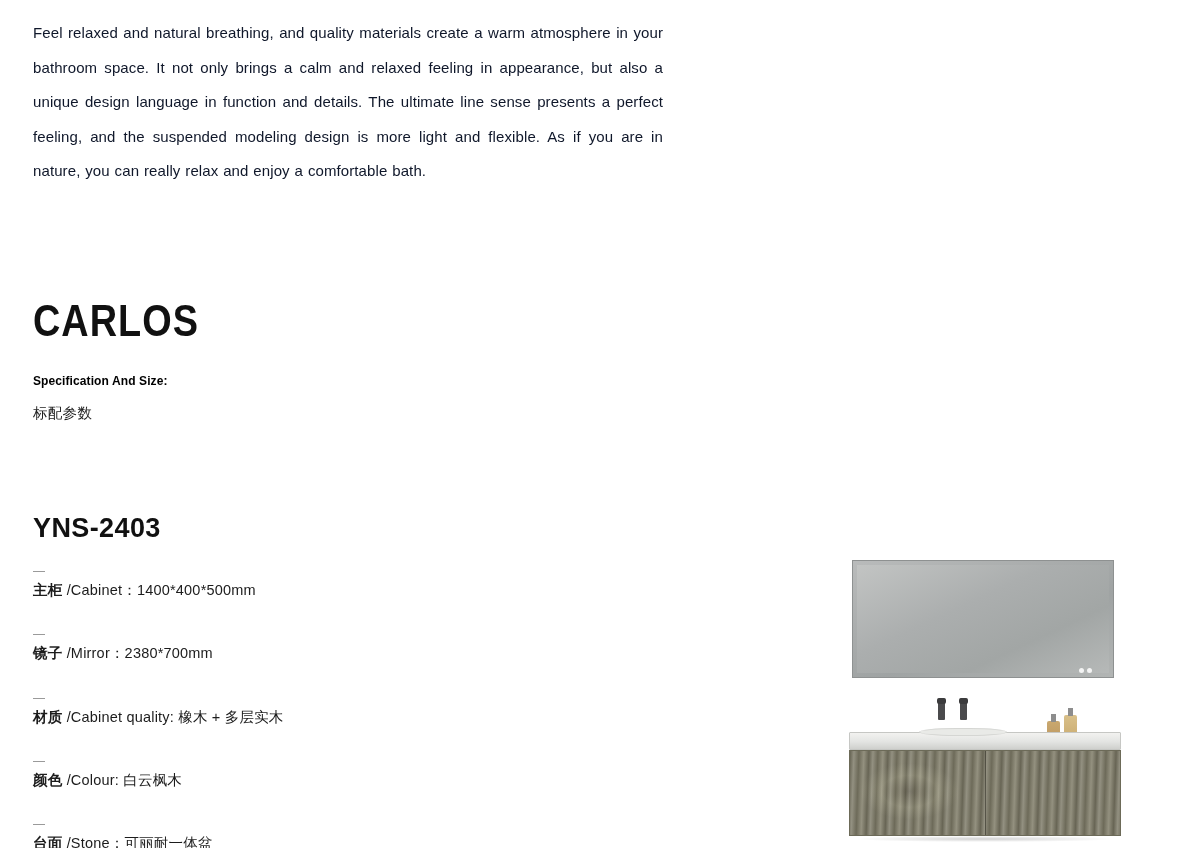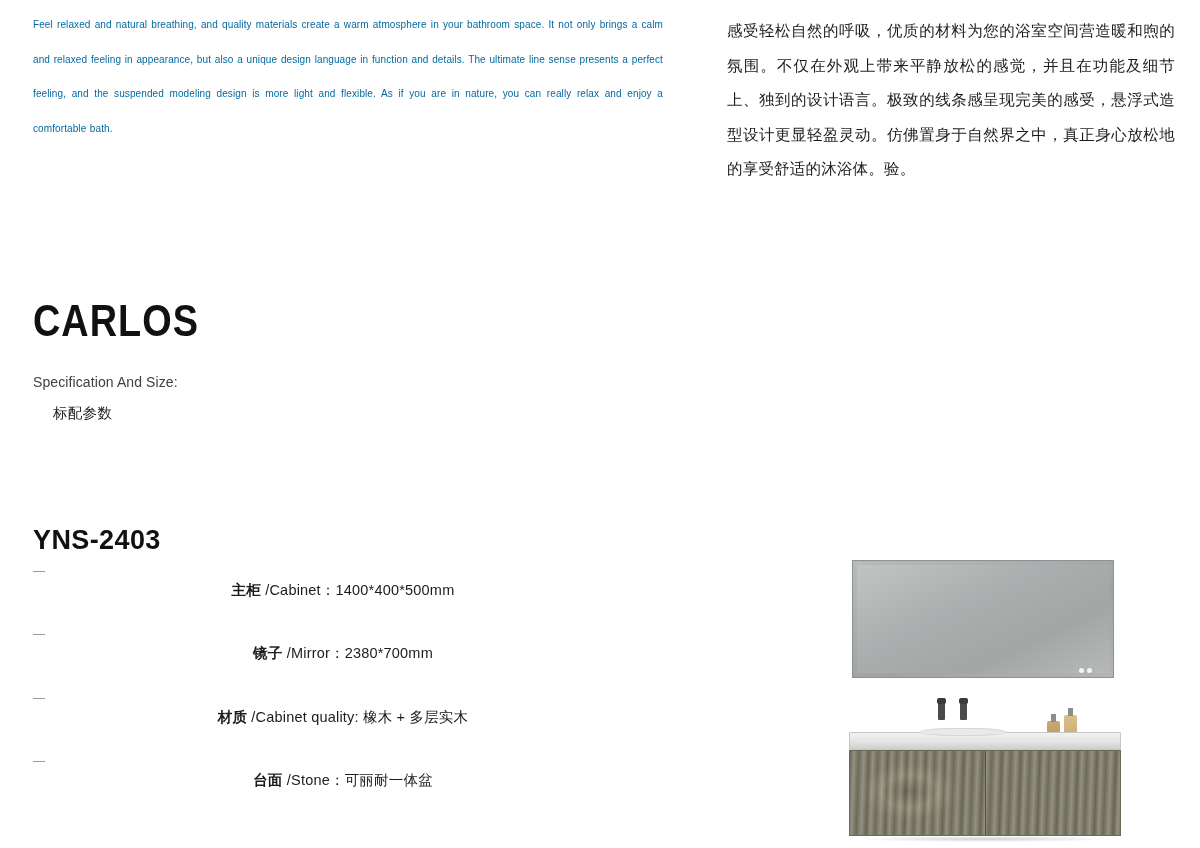--- a/index.html
+++ b/index.html
@@ -20,25 +20,25 @@
   .intro {
     position: absolute;
     top: 0;
     left: 0;
     width: 1200px;
     height: 240px;
   }
   .intro-en {
     position: absolute;
     left: 33px;
-    top: 8px;
+    top: 16px;
     width: 630px;
-    font-size: 10px;
+    font-size: 15px;
     line-height: 34.5px;
-    color: #0369a1;
+    color: #0f172a;
     text-align: justify;
     letter-spacing: 0.1px;
     word-spacing: 0.6px;
   }
   .intro-cn {
     position: absolute;
     left: 727px;
     top: 14px;
     width: 448px;
     font-size: 15.5px;
@@ -59,57 +59,54 @@
     letter-spacing: 1.2px;
     color: #111111;
     transform: scaleX(0.86);
     transform-origin: left center;
     font-family: "Liberation Sans", sans-serif;
   }
   .spec-title {
     position: absolute;
     left: 33px;
     top: 374px;
-    font-size: 14px;
-    font-weight: normal;
-    color: #404040;
+    font-size: 12px;
+    font-weight: bold;
+    color: #000000;
     letter-spacing: 0.1px;
   }
   .spec-title-cn {
     position: absolute;
     left: 33px;
     top: 404px;
     font-size: 14.5px;
     color: #1c1c1c;
     letter-spacing: 0.3px;
-    margin-left: 20px;
   }
 
   
   .model-code {
     position: absolute;
     left: 33px;
     top: 513px;
     font-size: 27px;
     font-weight: bold;
     letter-spacing: 0.4px;
     color: #111111;
-    margin-top: 12px;
   }
 
   .spec-list {
     position: absolute;
     left: 33px;
     top: 563px;
     width: 620px;
   }
   .spec-item {
     position: relative;
     height: 55.3px;
-    text-align: center;
   }
   .spec-rule {
     display: block;
     width: 12px;
     height: 1px;
     background: #9a9a9a;
     margin-top: 8px;
     margin-bottom: 9px;
   }
   .spec-text {
@@ -268,41 +265,44 @@
     width: 256px;
     height: 6px;
     background: radial-gradient(ellipse at center, rgba(0,0,0,0.18) 0%, rgba(0,0,0,0) 72%);
   }
 </style>
 </head>
 <body>
 
 <div class="intro">
   <div class="intro-en">Feel relaxed and natural breathing, and quality materials create a warm atmosphere in your bathroom space. It not only brings a calm and relaxed feeling in appearance, but also a unique design language in function and details. The ultimate line sense presents a perfect feeling, and the suspended modeling design is more light and flexible. As if you are in nature, you can really relax and enjoy a comfortable bath.</div>
-  <div class="intro-cn">感受轻松自然的呼吸，优质的材料为您的浴室空间营造暖和煦的氛围。不仅在外观上带来平静放松的感觉，并且在功能及细节上、独到的设计语言。极致的线条感呈现完美的感受，悬浮式造型设计更显轻盈灵动。仿佛置身于自然界之中，真正身心放松地的享受舒适的沐浴体。验。</div>
 </div>
 
 <div class="brand">CARLOS</div>
 <div class="spec-title">Specification And Size:</div>
 <div class="spec-title-cn">标配参数</div>
 
 <div class="model-code">YNS-2403</div>
 
 <div class="spec-list">
   <div class="spec-item">
     <span class="spec-rule"></span>
     <div class="spec-text"><b>主柜</b><span> /Cabinet：1400*400*500mm</span></div>
   </div>
   <div class="spec-item">
     <span class="spec-rule"></span>
     <div class="spec-text"><b>镜子</b><span> /Mirror：2380*700mm</span></div>
   </div>
   <div class="spec-item">
     <span class="spec-rule"></span>
     <div class="spec-text"><b>材质</b><span> /Cabinet quality: 橡木 + 多层实木</span></div>
+  </div>
+  <div class="spec-item">
+    <span class="spec-rule"></span>
+    <div class="spec-text"><b>颜色</b><span> /Colour: 白云枫木</span></div>
   </div>
   <div class="spec-item">
     <span class="spec-rule"></span>
     <div class="spec-text"><b>台面</b><span> /Stone：可丽耐一体盆</span></div>
   </div>
 </div>
 
 <div class="product">
   <div class="mirror">
     <div class="mirror-inner"></div>

